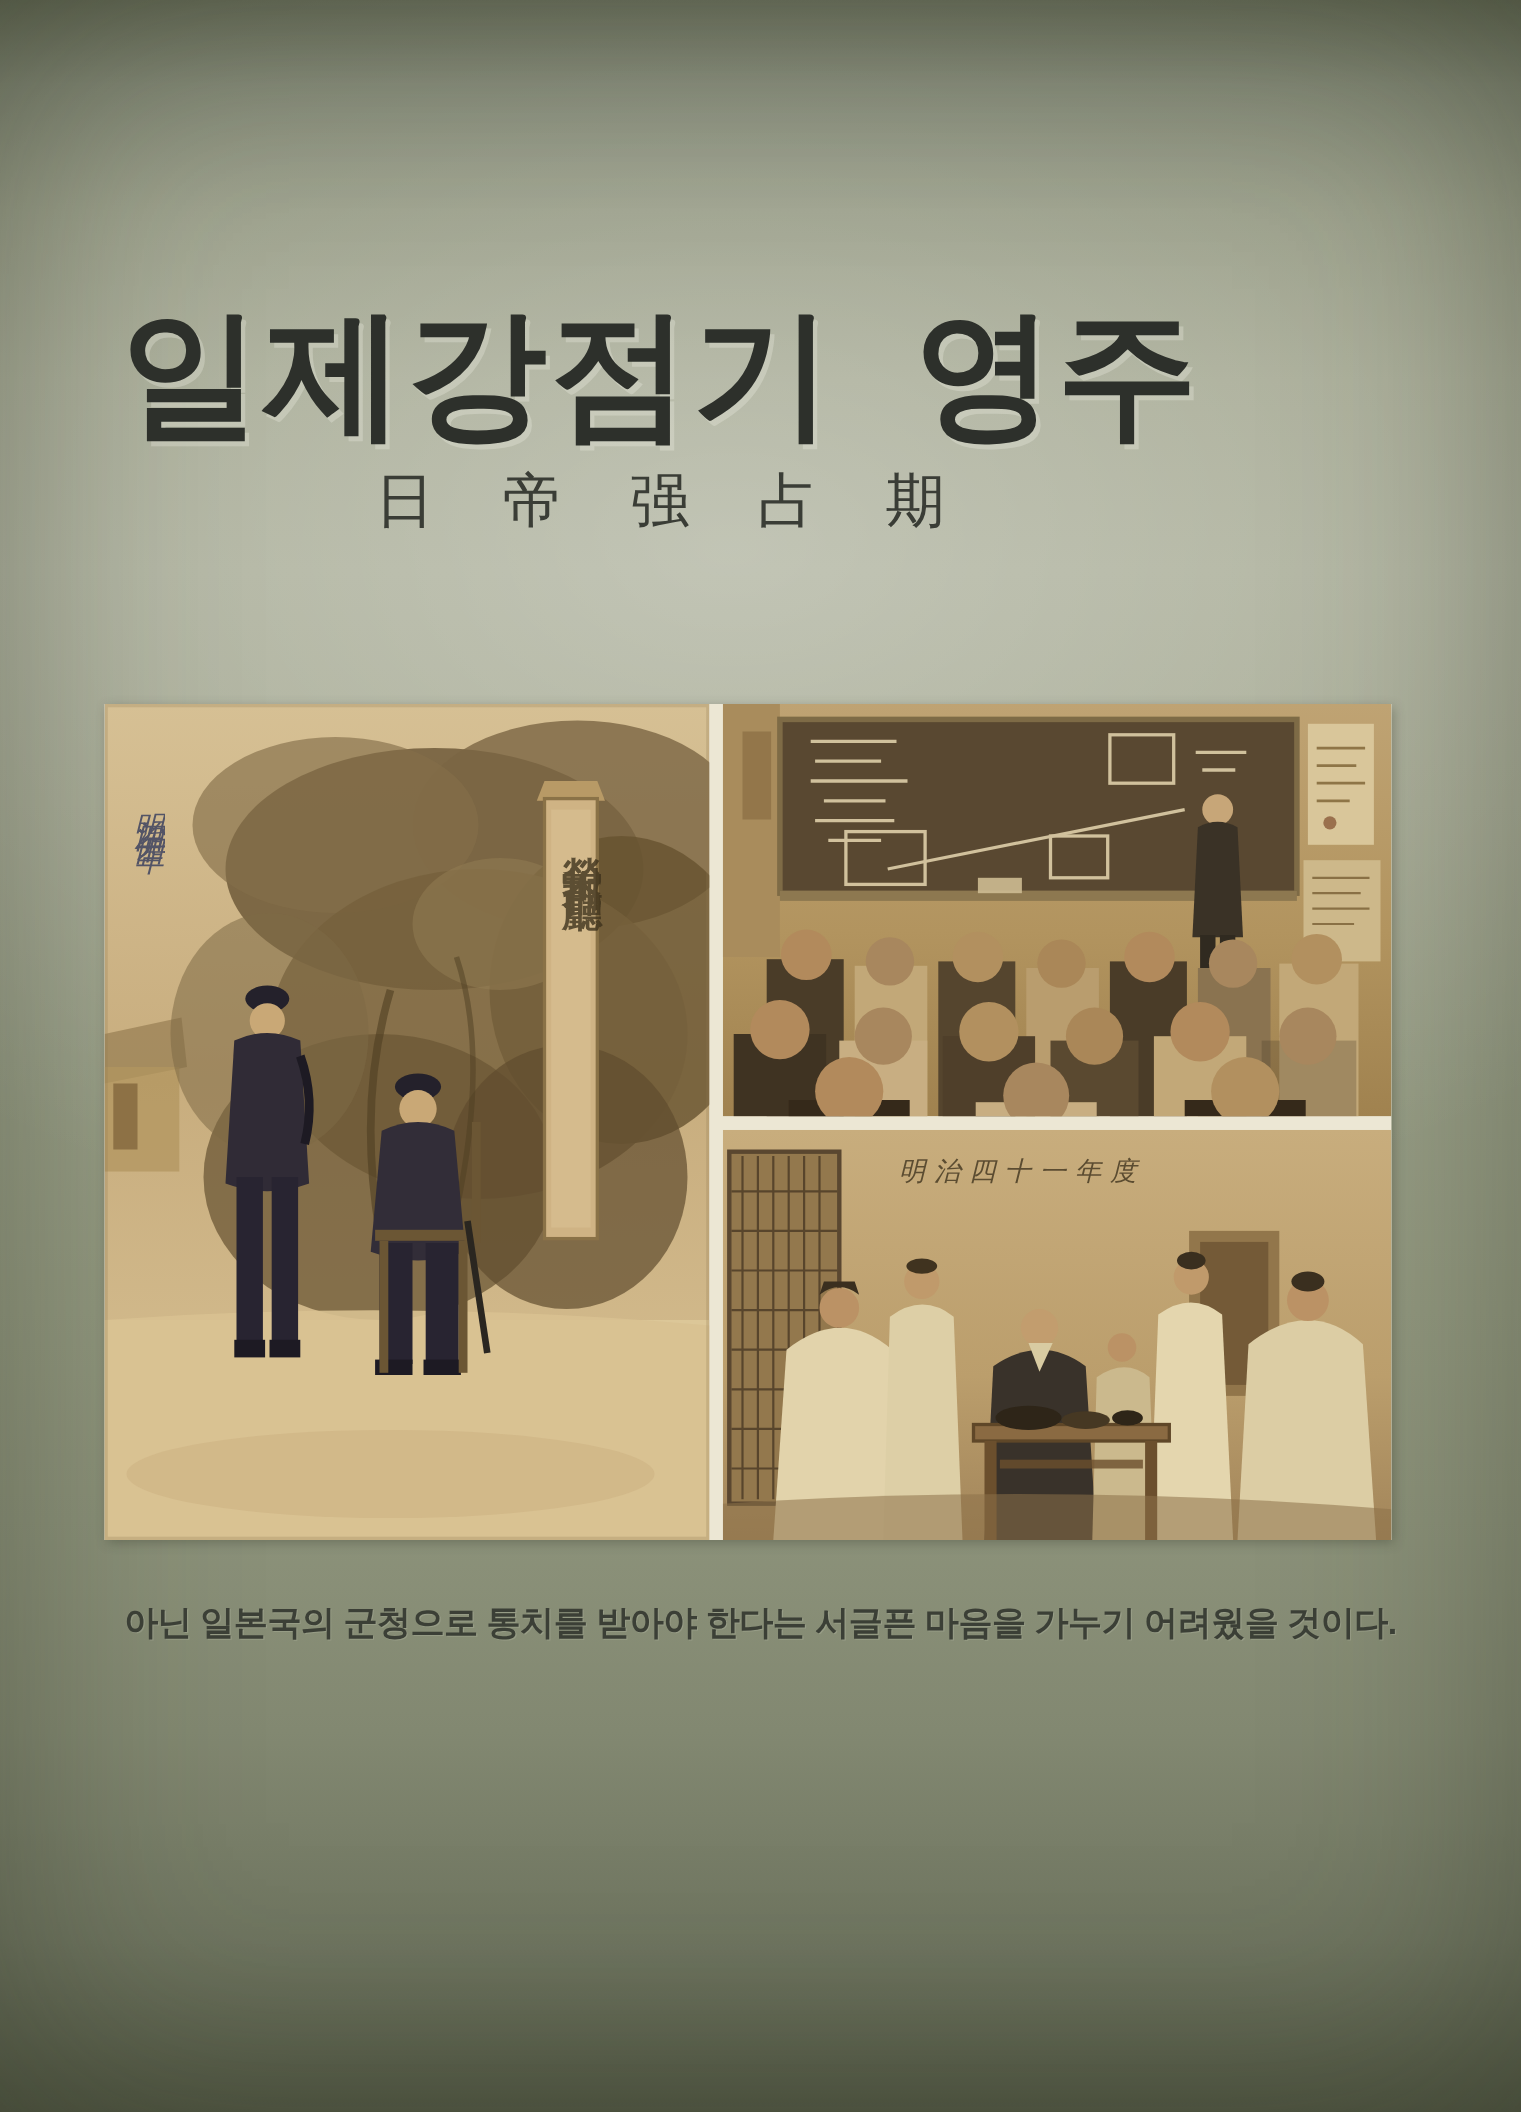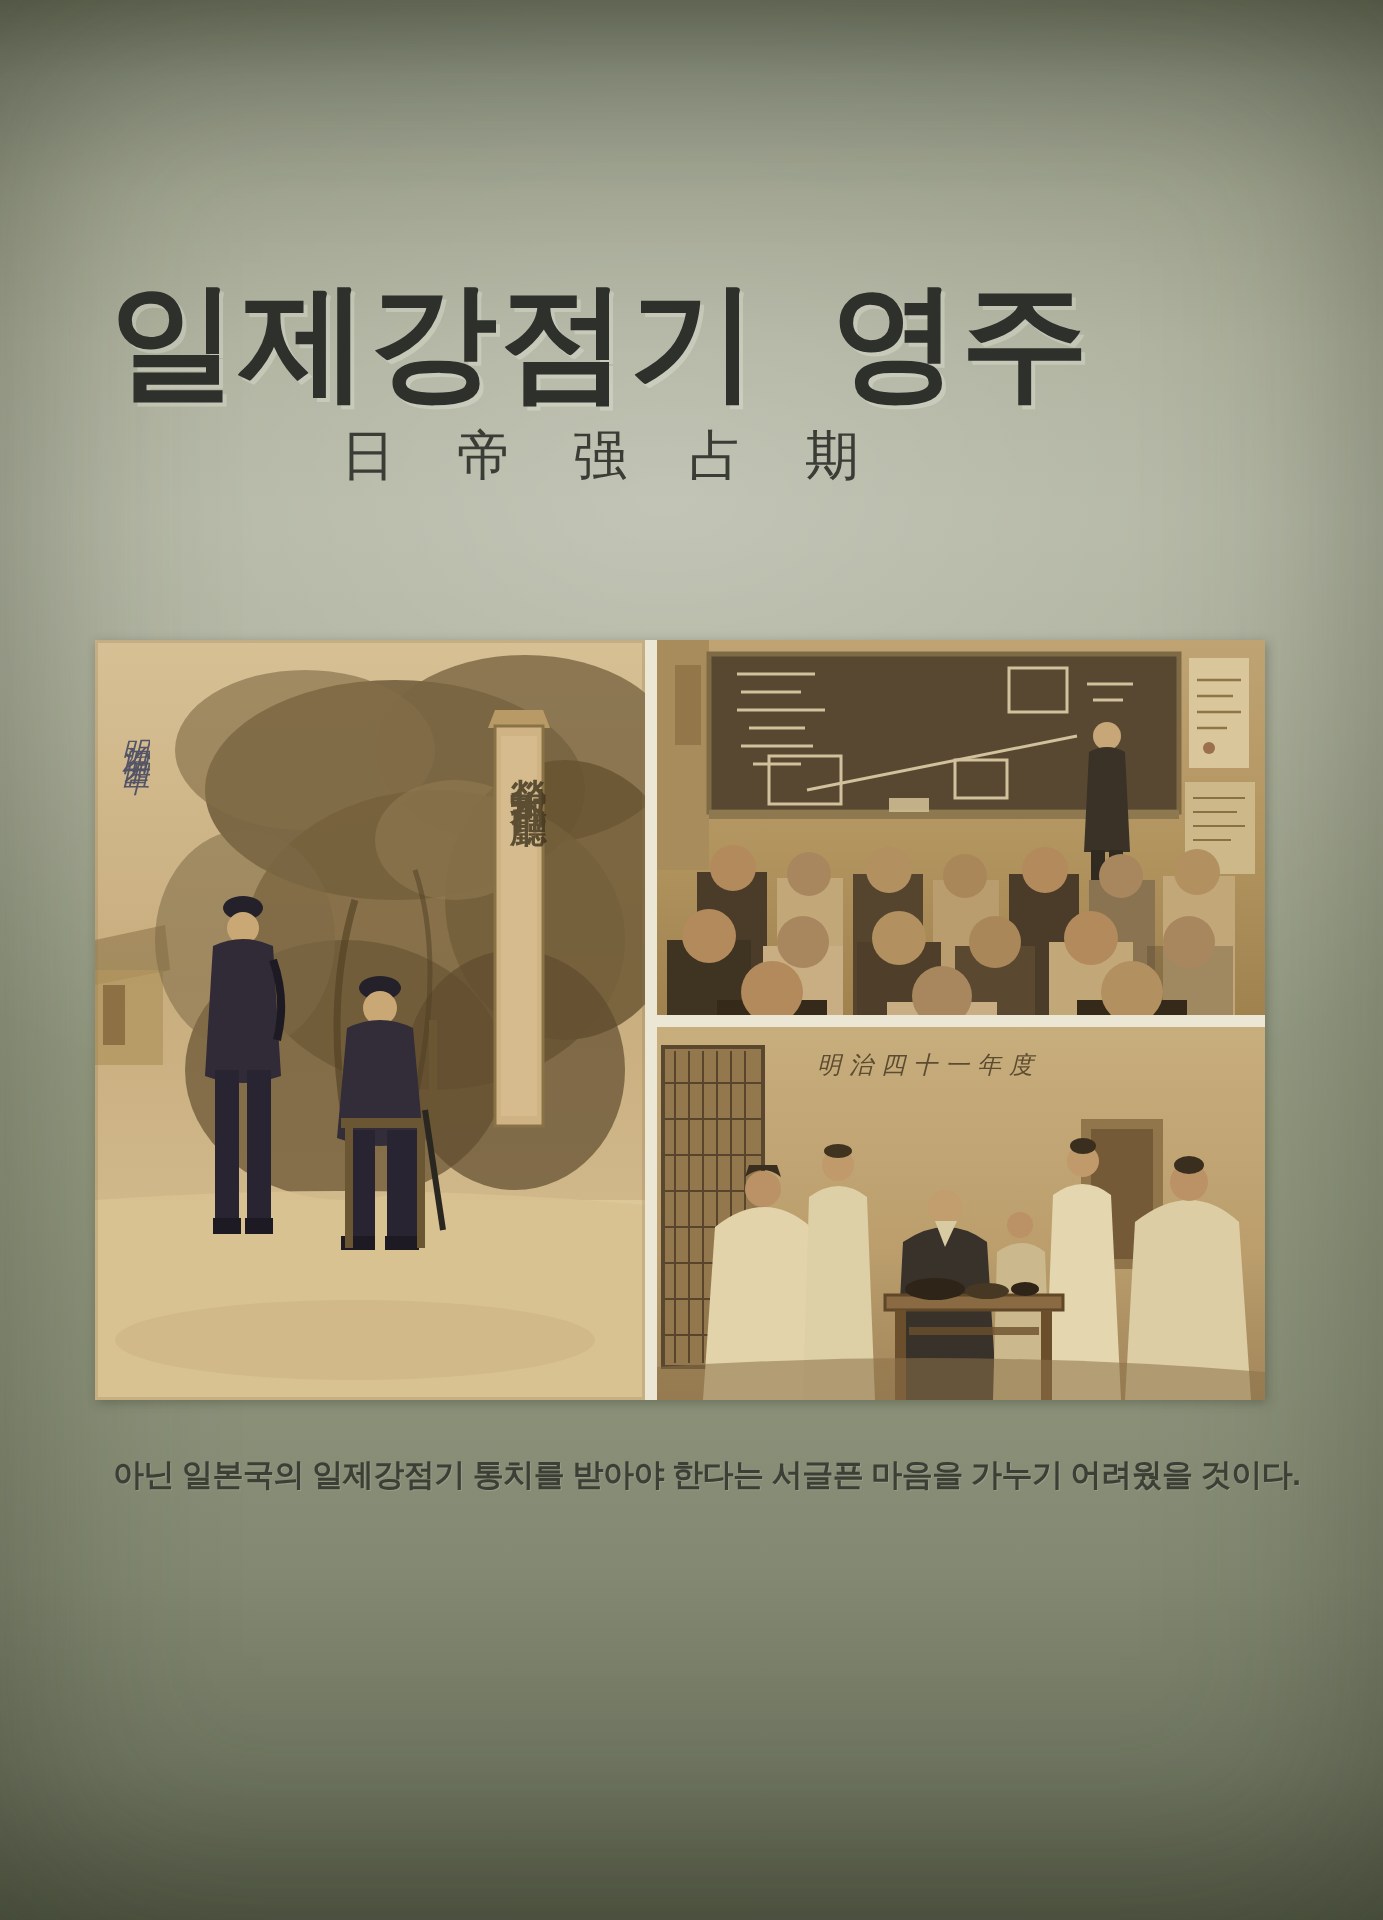--- a/index.html
+++ b/index.html
@@ -309,17 +309,17 @@
         <ellipse cx="330" cy="264" rx="22" ry="8" fill="#463823"></ellipse>
         <ellipse cx="368" cy="262" rx="14" ry="7" fill="#2e2518"></ellipse>
 
         <path d="M0,340 Q300,320 608,345 L608,373 L0,373 Z" fill="#8d7148" opacity="0.55"></path>
       </svg>
       <div class="group-note">明治四十一年度</div>
     </div>
   </div>
 
   <div class="body-text">
-    <div>아닌 일본국의 일제강점기 통치를 받아야 한다는 서글픈 마음을 가누기 어려웠을 것이다.</div>
+    <div>아닌 일본국의 군청으로 통치를 받아야 한다는 서글픈 마음을 가누기 어려웠을 것이다.</div>
   </div>
 
 
 </div>
 
 </body></html>

